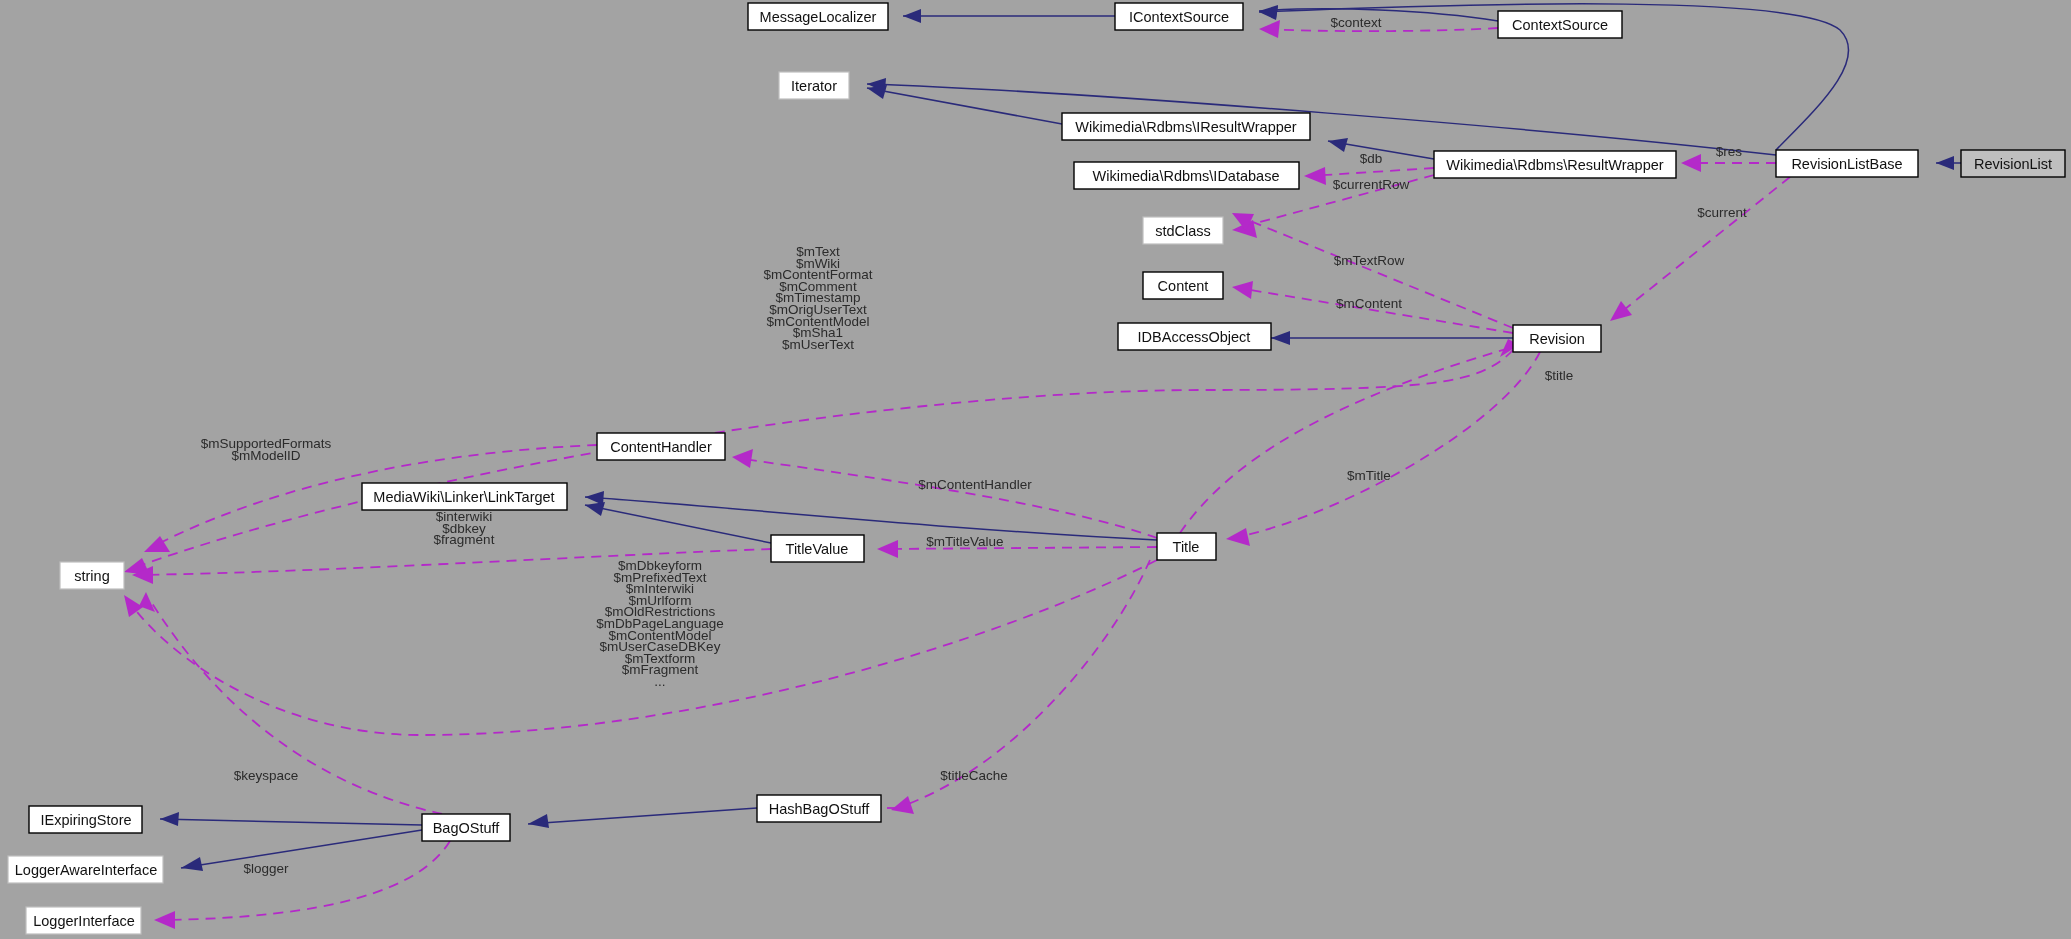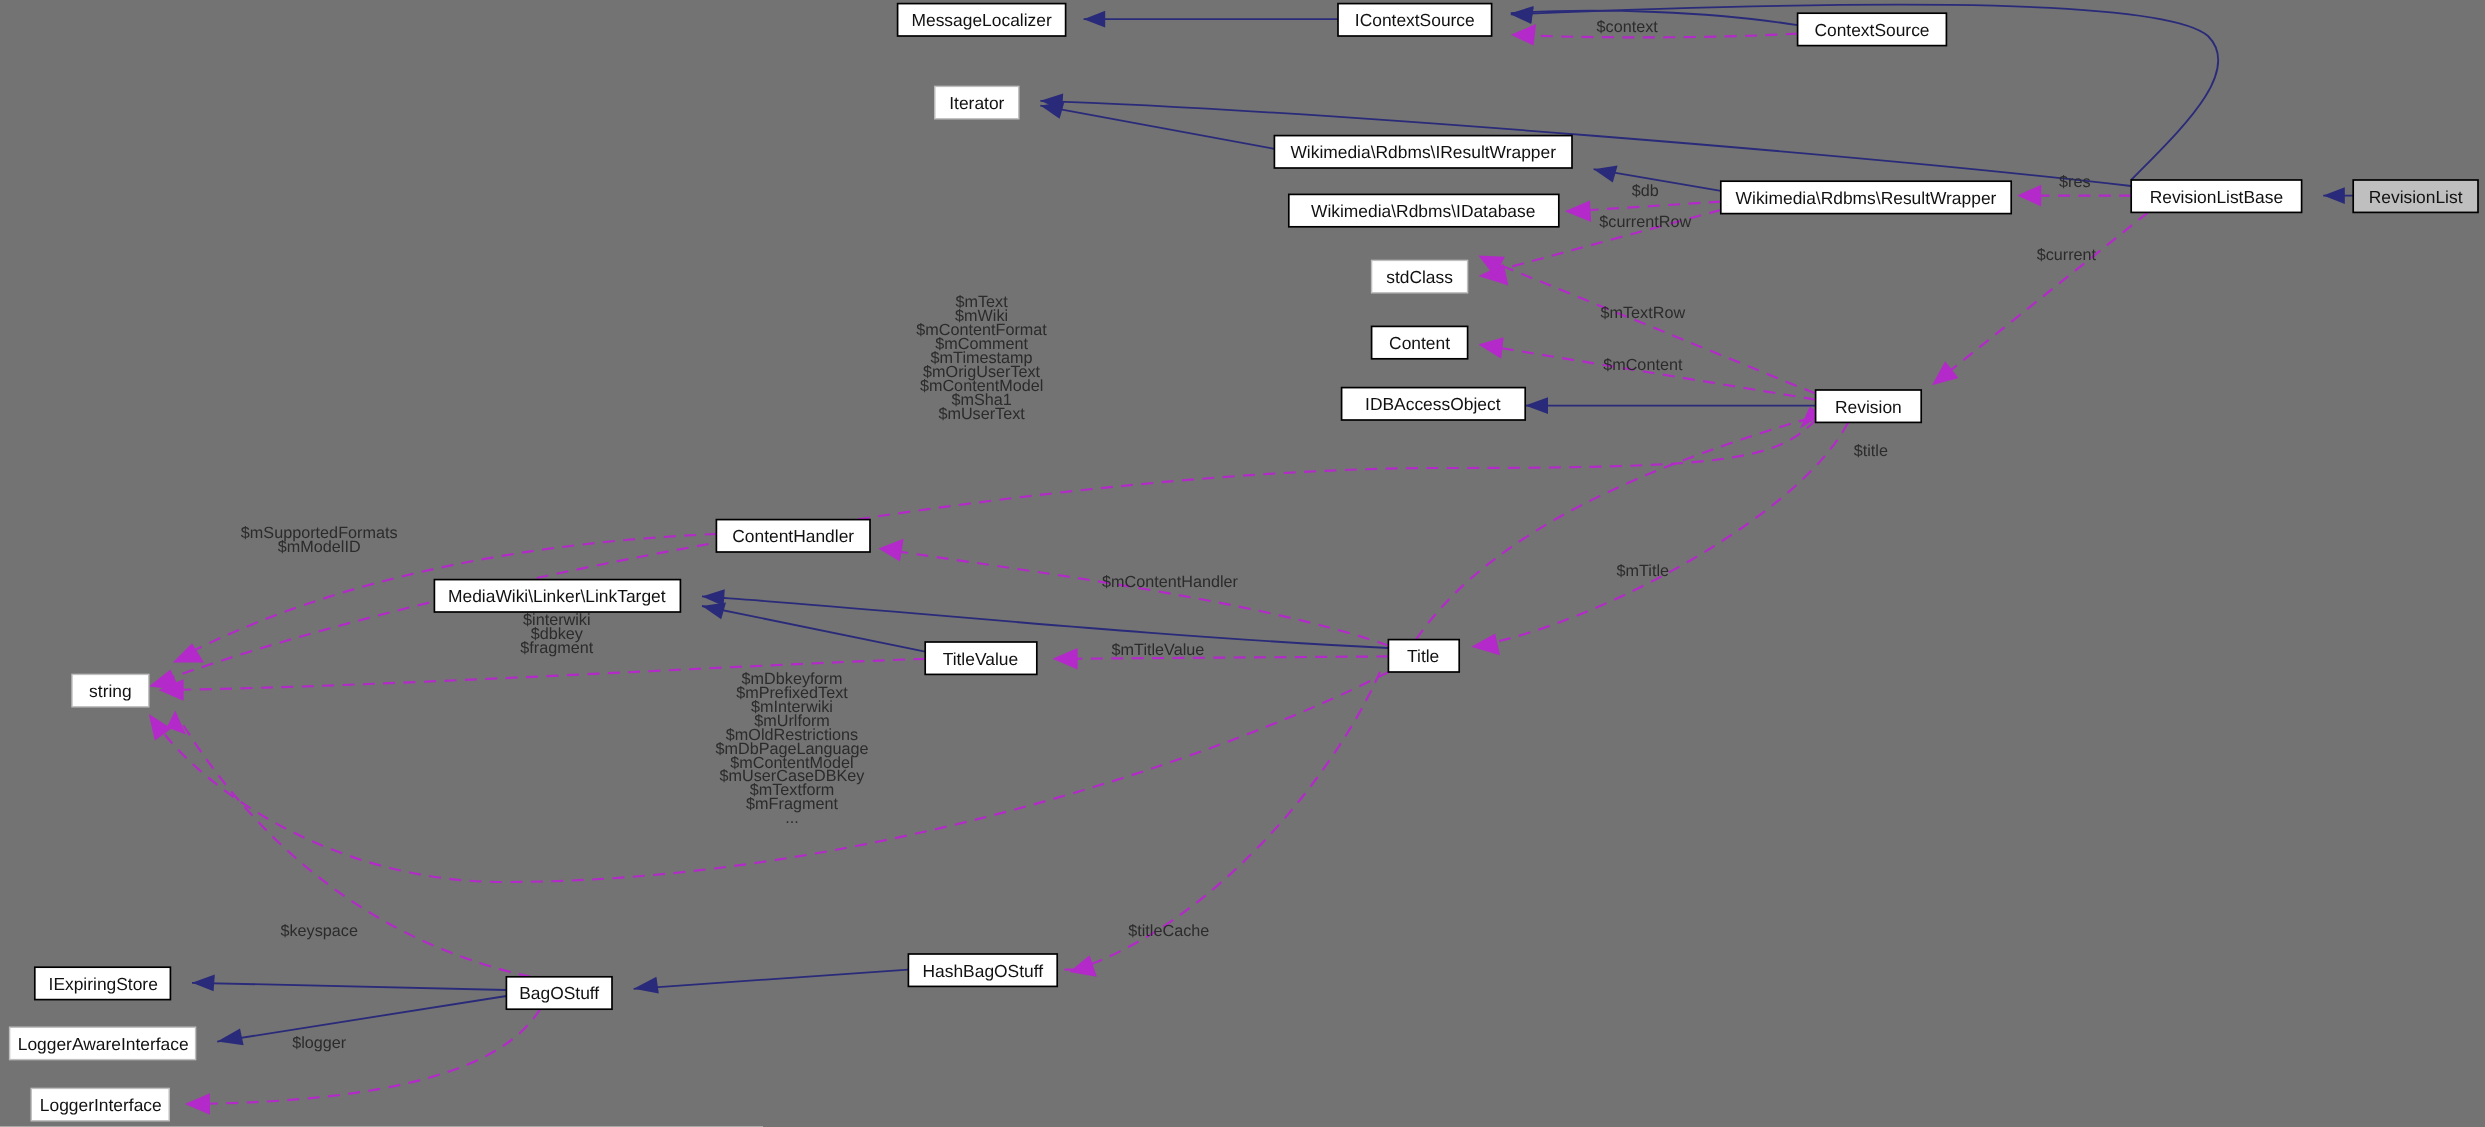--- a/index.html
+++ b/index.html
@@ -4,21 +4,21 @@
 <style>
   html, body {
     margin: 0;
     padding: 0;
     background: #ffffff;
   }
   #diagram-root {
     position: relative;
     width: 2071px;
     height: 939px;
-    background: #737373;
+    background: #a3a3a3;
     font-family: "Liberation Sans", sans-serif;
     overflow: hidden;
   }
   svg#graph {
     position: absolute;
     left: 0;
     top: 0;
     width: 2071px;
     height: 939px;
   }

